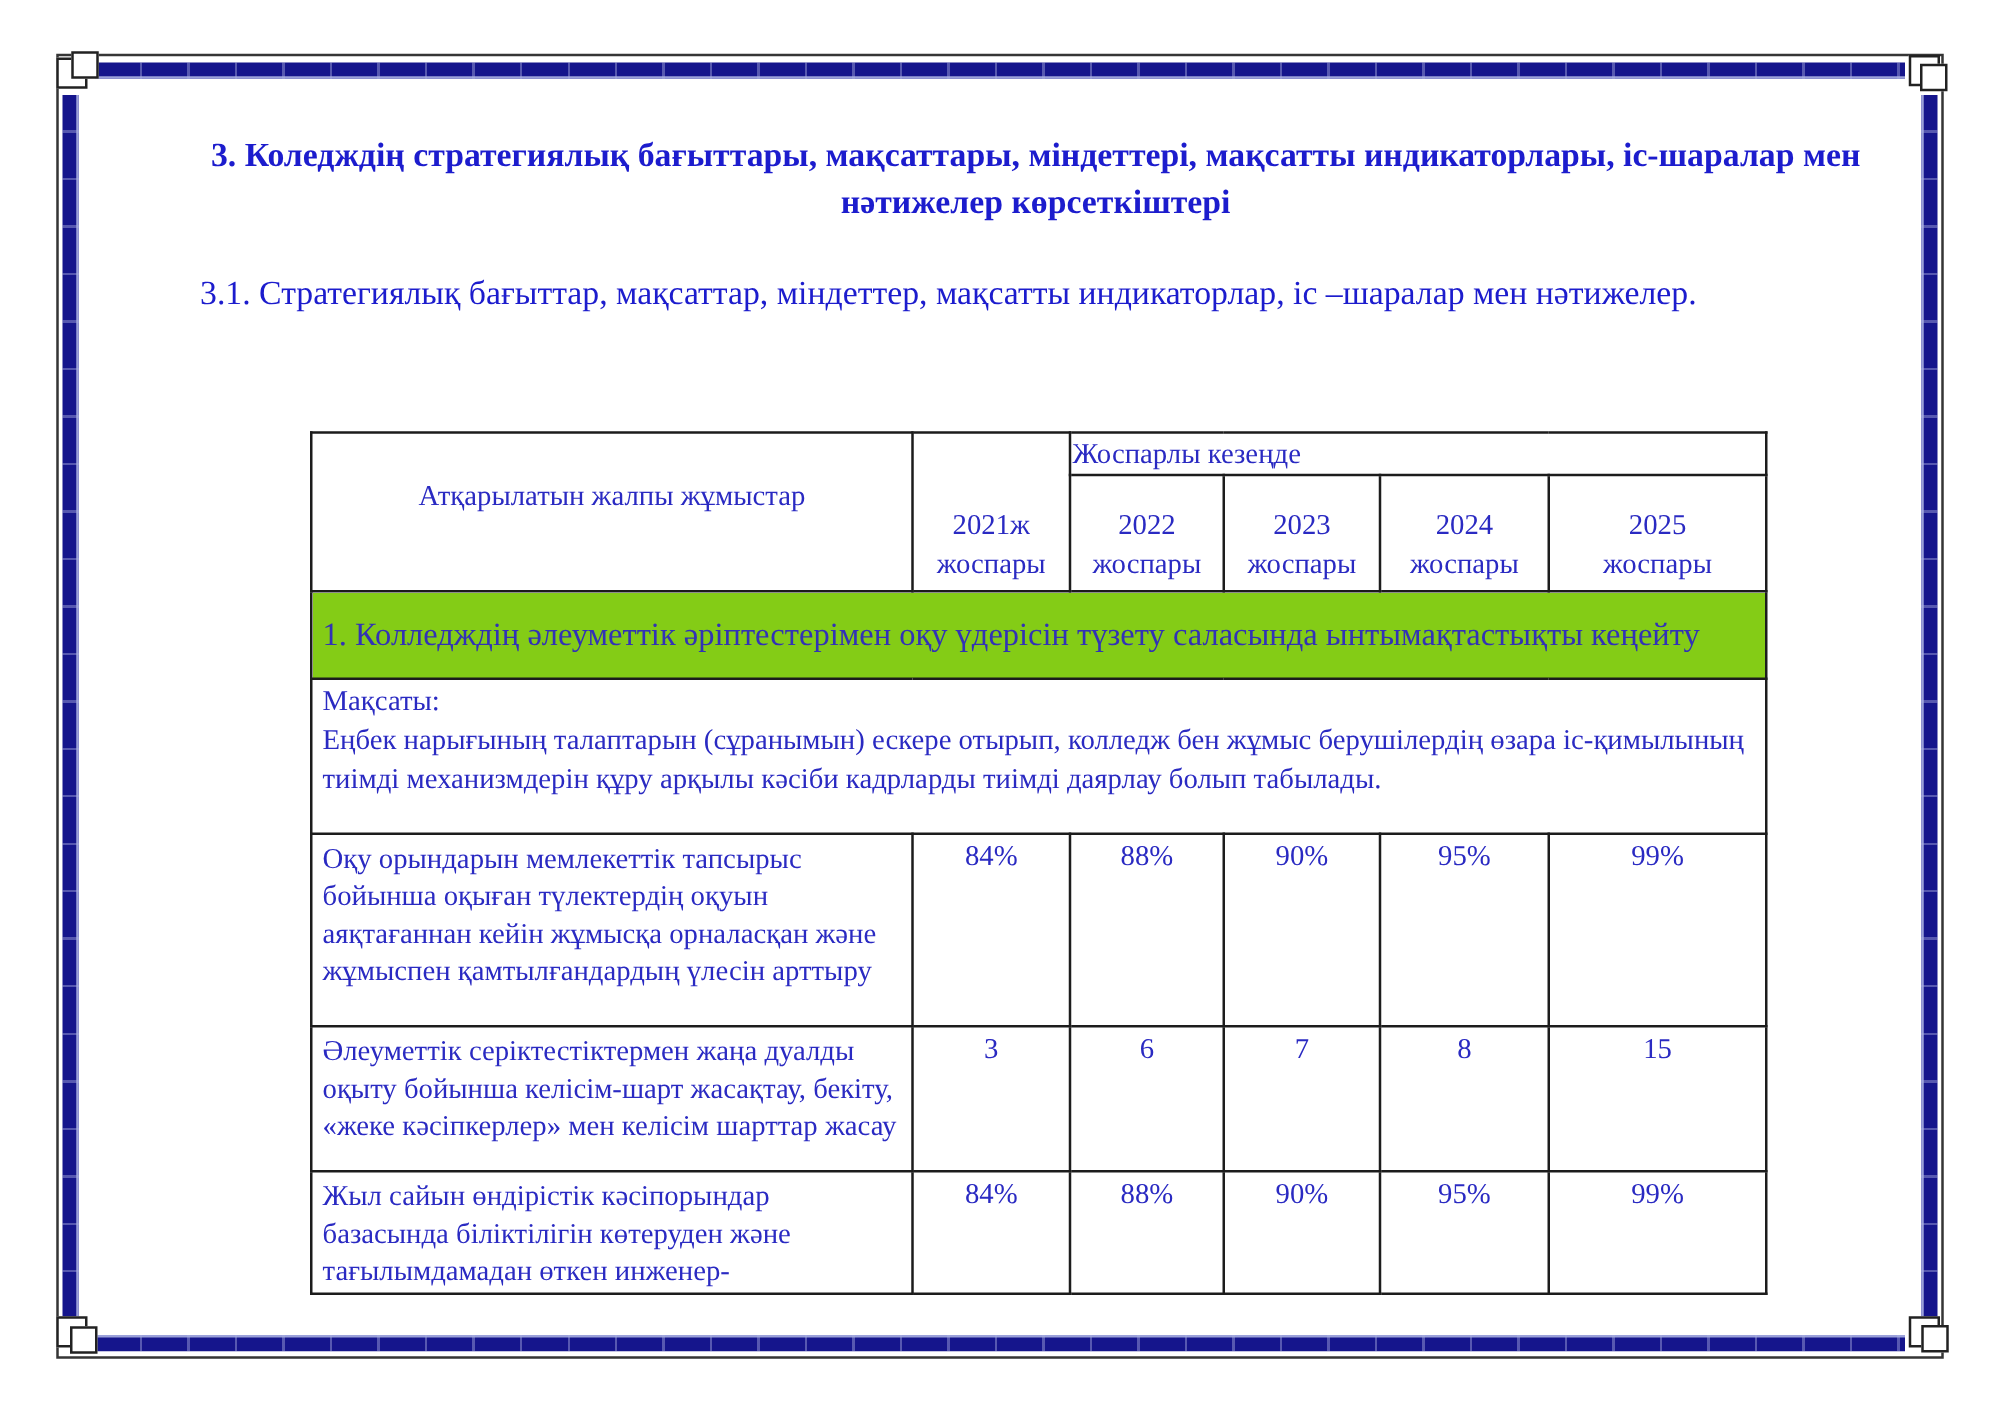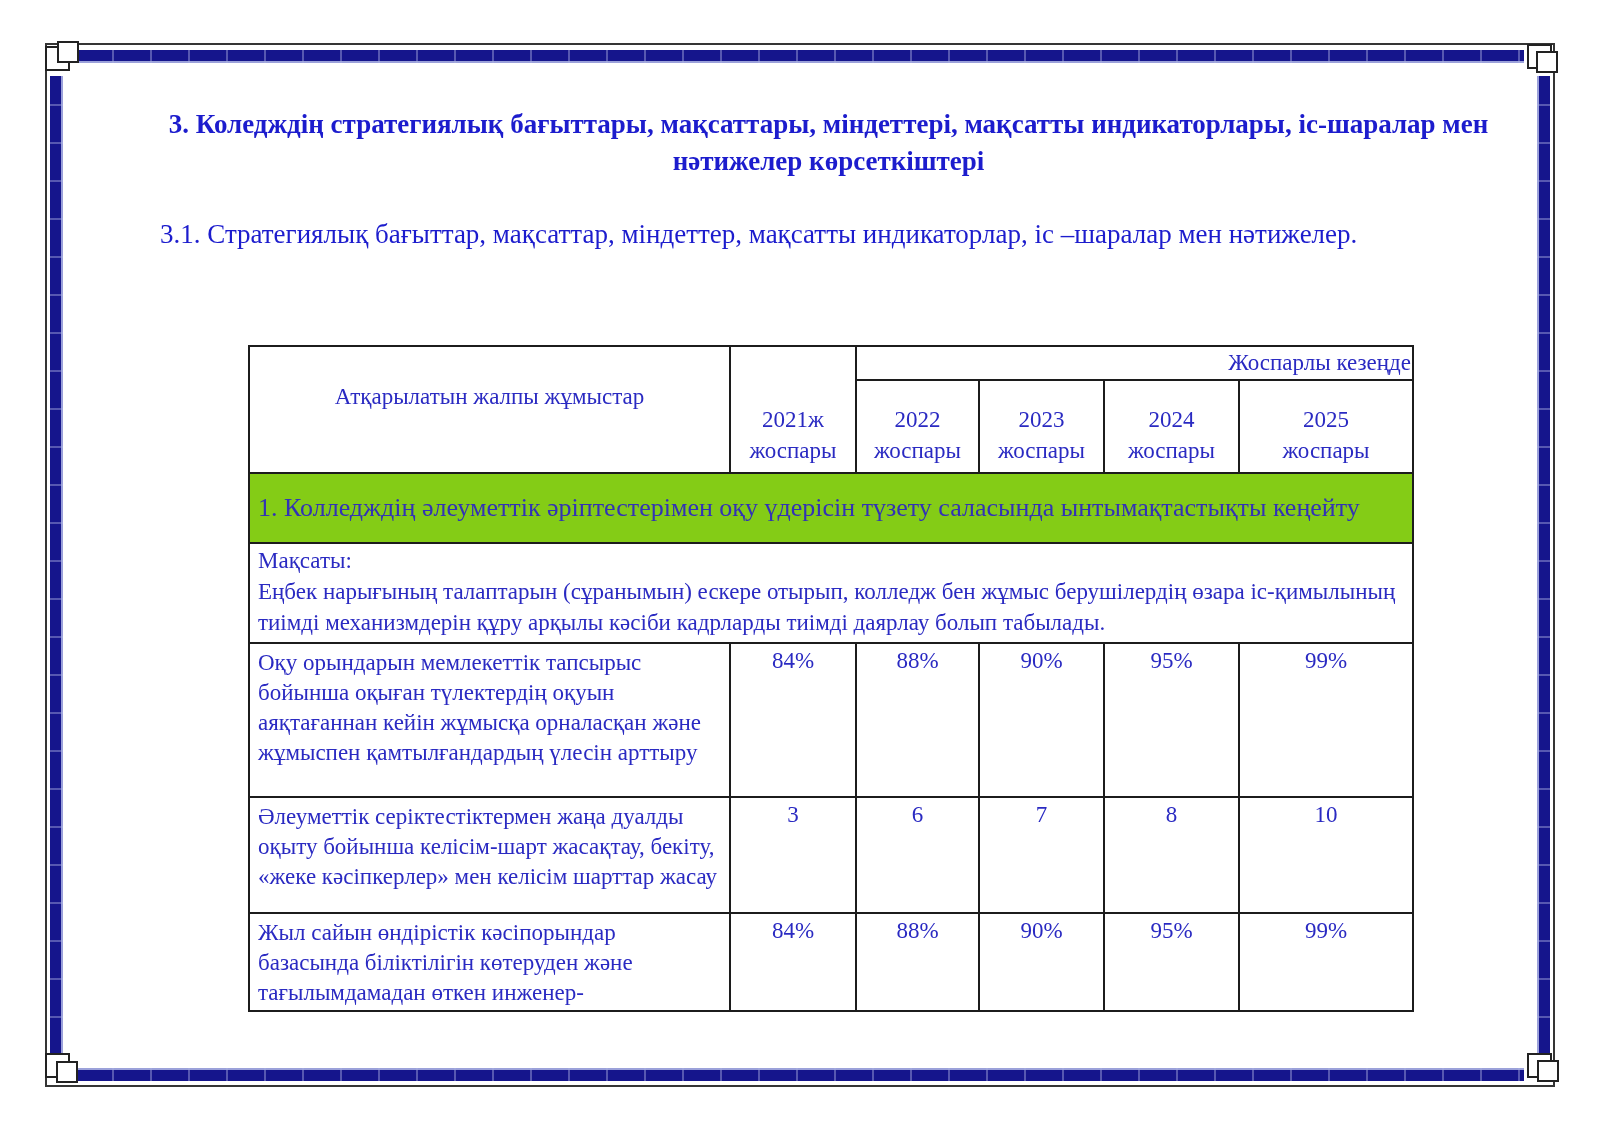--- a/index.html
+++ b/index.html
@@ -70,21 +70,21 @@
   }
   .strategy-table td { border: 2px solid #1c1c1c; overflow: hidden; }
   .head-activities {
     font-size: 23px;
     text-align: center;
     vertical-align: middle;
     padding-bottom: 26px;
   }
   .plan-period {
     font-size: 23px;
-    text-align: right;
+    text-align: left;
     vertical-align: middle;
   }
   .year-cell {
     font-size: 23px;
     line-height: 31px;
     text-align: center;
     vertical-align: bottom;
     padding-bottom: 6px;
   }
   .section-cell {
@@ -172,41 +172,41 @@
             <div>жоспары</div>
           </td>
           <td class="year-cell">
             <div>2025</div>
             <div>жоспары</div>
           </td>
         </tr>
         <tr style="height:70px">
           <td class="section-cell" colspan="6">1. Колледждің әлеуметтік әріптестерімен оқу үдерісін түзету саласында ынтымақтастықты кеңейту</td>
         </tr>
-        <tr style="height:100px">
+        <tr style="height:124px">
           <td class="goal-cell" colspan="6">
             <div>Мақсаты:</div>
             <div>Еңбек нарығының талаптарын (сұранымын) ескере отырып, колледж бен жұмыс берушілердің өзара іс-қимылының тиімді механизмдерін құру арқылы кәсіби кадрларды тиімді даярлау болып табылады.</div>
           </td>
         </tr>
         <tr style="height:154px">
           <td class="act-cell">Оқу орындарын мемлекеттік тапсырыс бойынша оқыған түлектердің оқуын аяқтағаннан кейін жұмысқа орналасқан және жұмыспен қамтылғандардың үлесін арттыру</td>
           <td class="val-cell">84%</td>
           <td class="val-cell">88%</td>
           <td class="val-cell">90%</td>
           <td class="val-cell">95%</td>
           <td class="val-cell">99%</td>
         </tr>
         <tr style="height:116px">
           <td class="act-cell">Әлеуметтік серіктестіктермен жаңа дуалды оқыту бойынша келісім-шарт жасақтау, бекіту, «жеке кәсіпкерлер» мен келісім шарттар жасау</td>
           <td class="val-cell">3</td>
           <td class="val-cell">6</td>
           <td class="val-cell">7</td>
           <td class="val-cell">8</td>
-          <td class="val-cell">10</td>
+          <td class="val-cell">15</td>
         </tr>
         <tr style="height:94px">
           <td class="act-cell">Жыл сайын өндірістік кәсіпорындар базасында біліктілігін көтеруден және тағылымдамадан өткен инженер-</td>
           <td class="val-cell">84%</td>
           <td class="val-cell">88%</td>
           <td class="val-cell">90%</td>
           <td class="val-cell">95%</td>
           <td class="val-cell">99%</td>
         </tr>
       </tbody>

